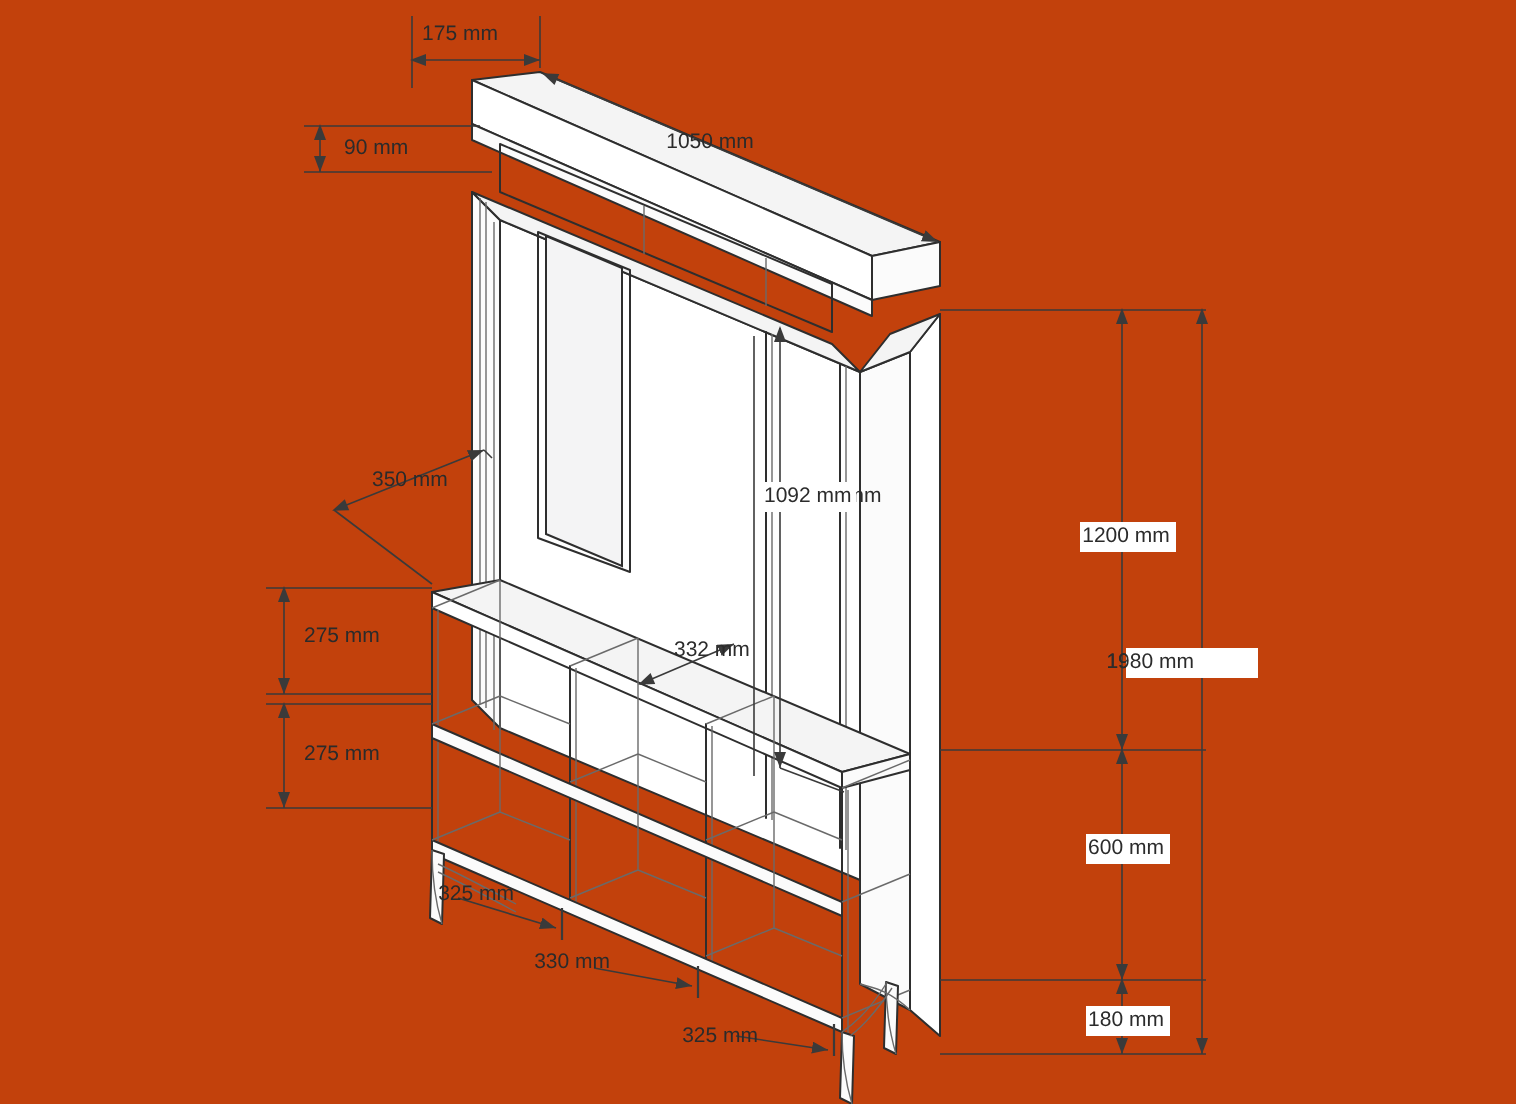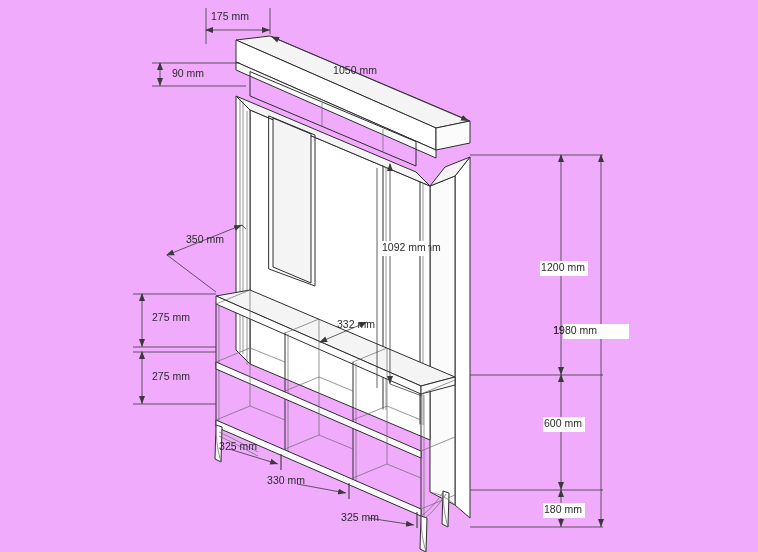--- a/index.html
+++ b/index.html
@@ -1,18 +1,18 @@
 <!DOCTYPE html>
 <html><head>
 <meta charset="utf-8">
 <style>
   html,body{margin:0;padding:0;background:#ffffff;}
   body{width:758px;height:552px;overflow:hidden;
        font-family:"Liberation Sans","DejaVu Sans",sans-serif;}
-  #stage{position:relative;width:758px;height:552px;background:#f0abfc;}
+  #stage{position:relative;width:758px;height:552px;background:#c2410c;}
   svg{display:block;position:absolute;top:0;left:0;}
   .dimtext{font-family:"Liberation Sans","DejaVu Sans",sans-serif;
            font-size:10.5px;fill:#2b2b2b;dominant-baseline:middle;}
   .ol{fill:none;stroke:#2e2e2e;stroke-width:1;stroke-linejoin:round;stroke-linecap:round;}
   .ol-thin{fill:none;stroke:#6a6a6a;stroke-width:0.7;}
   .face{fill:#ffffff;stroke:#2e2e2e;stroke-width:1;stroke-linejoin:round;}
   .face-l{fill:#fbfbfb;stroke:#2e2e2e;stroke-width:1;stroke-linejoin:round;}
   .face-d{fill:#f4f4f4;stroke:#2e2e2e;stroke-width:1;stroke-linejoin:round;}
   .dimline{fill:none;stroke:#3a3a3a;stroke-width:0.8;}
   .extline{fill:none;stroke:#3a3a3a;stroke-width:0.8;}

